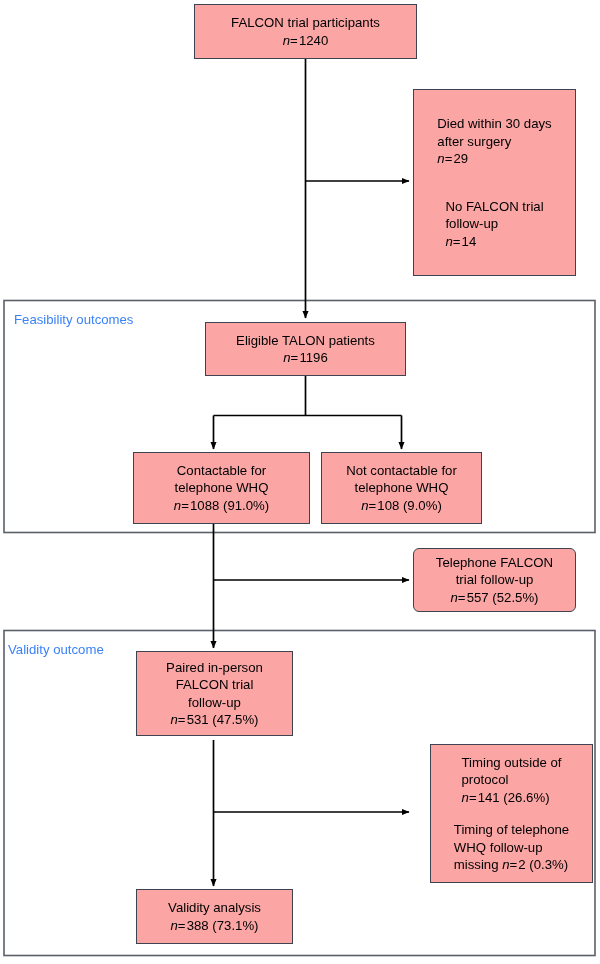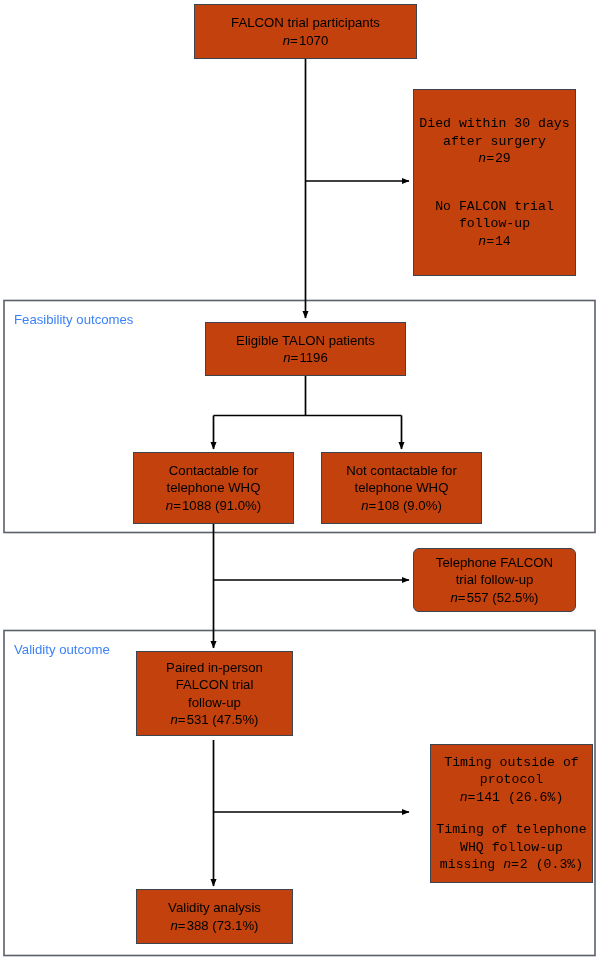--- a/index.html
+++ b/index.html
@@ -20,39 +20,37 @@
   .svg-layer {
     position: absolute;
     left: 0;
     top: 0;
     width: 600px;
     height: 964px;
   }
   .node-box {
     position: absolute;
     box-sizing: border-box;
-    background: #c2410c;
+    background: #fca5a5;
     border: 1.6px solid #3d4450;
     display: flex;
     flex-direction: column;
     align-items: center;
     justify-content: center;
-    text-align: center;
     color: #000000;
     font-size: 13.2px;
     line-height: 17.5px;
     z-index: 3;
   }
   .node-line {
     display: block;
     white-space: nowrap;
   }
   .n-group {
     display: block;
-    font-family: Liberation Mono, monospace;
   }
   .grp-gap {
     height: 15px;
   }
   .sec-label {
     position: absolute;
     font-size: 13.2px;
     color: #3b82f6;
     white-space: nowrap;
     z-index: 4;
@@ -91,25 +89,25 @@
 
       <path d="M213.5,580 L409,580" marker-end="url(#arrowhead)"></path>
 
       <path d="M213.5,740 L213.5,886" marker-end="url(#arrowhead)"></path>
 
       <path d="M213.5,812 L409,812" marker-end="url(#arrowhead)"></path>
     </g>
   </svg>
 
   <div class="sec-label" style="left:14px; top:312px;">Feasibility outcomes</div>
-  <div class="sec-label" style="left:14px; top:642px;">Validity outcome</div>
+  <div class="sec-label" style="left:8px; top:642px;">Validity outcome</div>
 
   <div class="node-box" style="left:194px; top:4px; width:223px; height:55px;">
     <span class="node-line">FALCON trial participants</span>
-    <span class="node-line"><i class="ital">n</i><span>=</span> <span>1070</span></span>
+    <span class="node-line"><i class="ital">n</i><span>=</span> <span>1240</span></span>
   </div>
 
   <div class="node-box" style="left:413px; top:89px; width:163px; height:187px;">
     <span class="n-group">
       <span class="node-line">Died within 30 days</span>
       <span class="node-line">after surgery</span>
       <span class="node-line"><i class="ital">n</i><span>=</span> <span>29</span></span>
     </span>
     <span class="grp-gap"></span>
     <span class="grp-gap"></span>
@@ -118,21 +116,21 @@
       <span class="node-line">follow-up</span>
       <span class="node-line"><i class="ital">n</i><span>=</span> <span>14</span></span>
     </span>
   </div>
 
   <div class="node-box" style="left:205px; top:322px; width:201px; height:54px;">
     <span class="node-line">Eligible TALON patients</span>
     <span class="node-line"><i class="ital">n</i><span>=</span> <span>1196</span></span>
   </div>
 
-  <div class="node-box" style="left:133px; top:452px; width:161px; height:72px;">
+  <div class="node-box" style="left:133px; top:452px; width:177px; height:72px;">
     <span class="node-line">Contactable for</span>
     <span class="node-line">telephone WHQ</span>
     <span class="node-line"><i class="ital">n</i><span>=</span> <span>1088 (91.0%)</span></span>
   </div>
 
   <div class="node-box" style="left:321px; top:452px; width:161px; height:72px;">
     <span class="node-line">Not contactable for</span>
     <span class="node-line">telephone WHQ</span>
     <span class="node-line"><i class="ital">n</i><span>=</span> <span>108 (9.0%)</span></span>
   </div>

